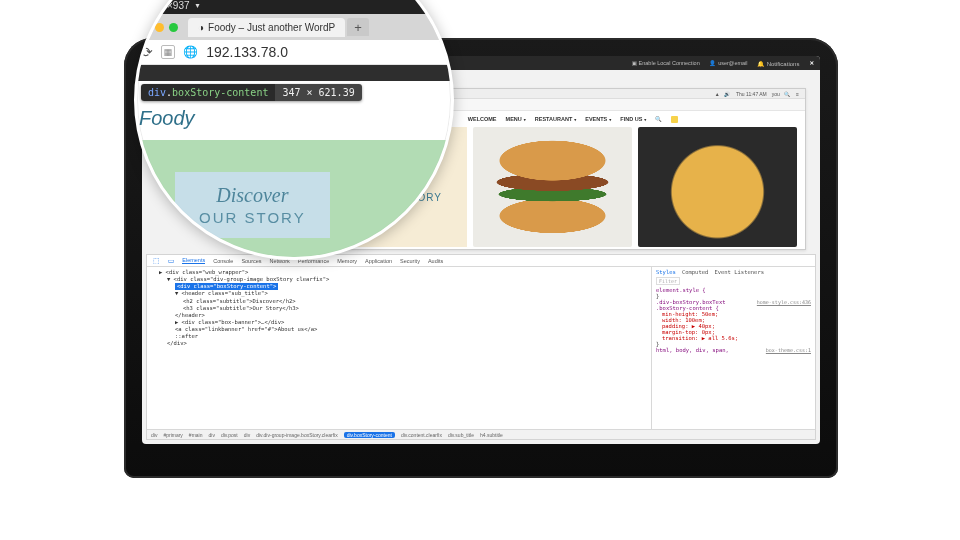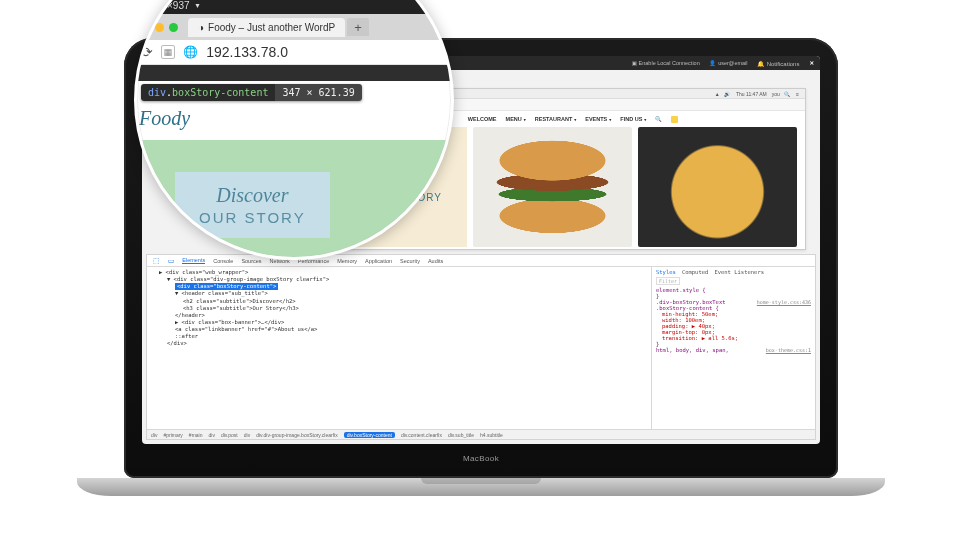--- a/index.html
+++ b/index.html
@@ -85,21 +85,21 @@
   .mag-addr .vpn { font-size:9px; border:1px solid #bbb; border-radius:2px; padding:1px 2px; color:#888; }
   .mag-addr .globe { font-size:12px; color:#777; }
   .mag-url { font-size:14px; color:#333;text-align:right; }
   .mag-toolstrip { height:16px; background:#2e2e2e; display:flex; align-items:center; padding:0 8px; color:#bbb; font-size:9px; gap:8px; }
   .mag-tooltip { display:inline-flex; align-items:center; margin-left:10px; margin-top:3px; border-radius:3px; overflow:hidden; font-family:Menlo,Consolas,monospace; font-size:10px; box-shadow:0 1px 3px rgba(0,0,0,.4); }
   .mag-tooltip .el { background:#2a2a2a; color:#fff; padding:3px 7px; }
   .mag-tooltip .el .tagc { color:#7aa7ff; }
   .mag-tooltip .el .clsc { color:#89d185;text-align:right; }
   .mag-tooltip .dim { background:#444; color:#eee; padding:3px 7px; }
   .mag-page { padding:6px 8px; }
-  .mag-logo { font-family:Liberation Serif, serif; font-style:italic; font-size:20px; color:#2e6f89; }
+  .mag-logo { font-family:Liberation Sans, sans-serif; font-style:italic; font-size:20px; color:#2e6f89; }
   .mag-inspect { background:#a5d6a7; opacity:.85; height:140px; margin:4px 0 0 0; display:flex; align-items:flex-start; padding:32px 0 0 44px; }
   .mag-inspect-inner { background:#bcd9e4; padding:12px 24px; text-align:center; }
   .mag-inspect-inner .discover { font-family:Georgia,serif; font-style:italic; color:#2e6f89; font-size:20px; }
   .mag-inspect-inner .ourstory { color:#3b7a93; font-size:15px; letter-spacing:2px; margin-top:2px; font-weight:300; }
 </style>
 </head>
 <body>
 
 <div class="laptop">
   <div class="screen-bezel">
@@ -216,23 +216,20 @@
           <span>div.div-group-image.boxStory.clearfix</span>
           <span class="active">div.boxStory-content</span>
           <span>div.content.clearfix</span>
           <span>div.sub_title</span>
           <span>h4.subtitle</span>
         </div>
       </div>
 
     </div>
   </div>
-  <div class="base">
-    <span class="base-label">MacBook</span>
-  </div>
 </div>
 
 <div class="mag">
   <div class="mag-inner">
     <div class="mag-resbar">
       <span>×937</span>
         <span class="chev2">▾</span>
     </div>
     <div class="mag-tabrow">
       <div class="mag-traffic">

